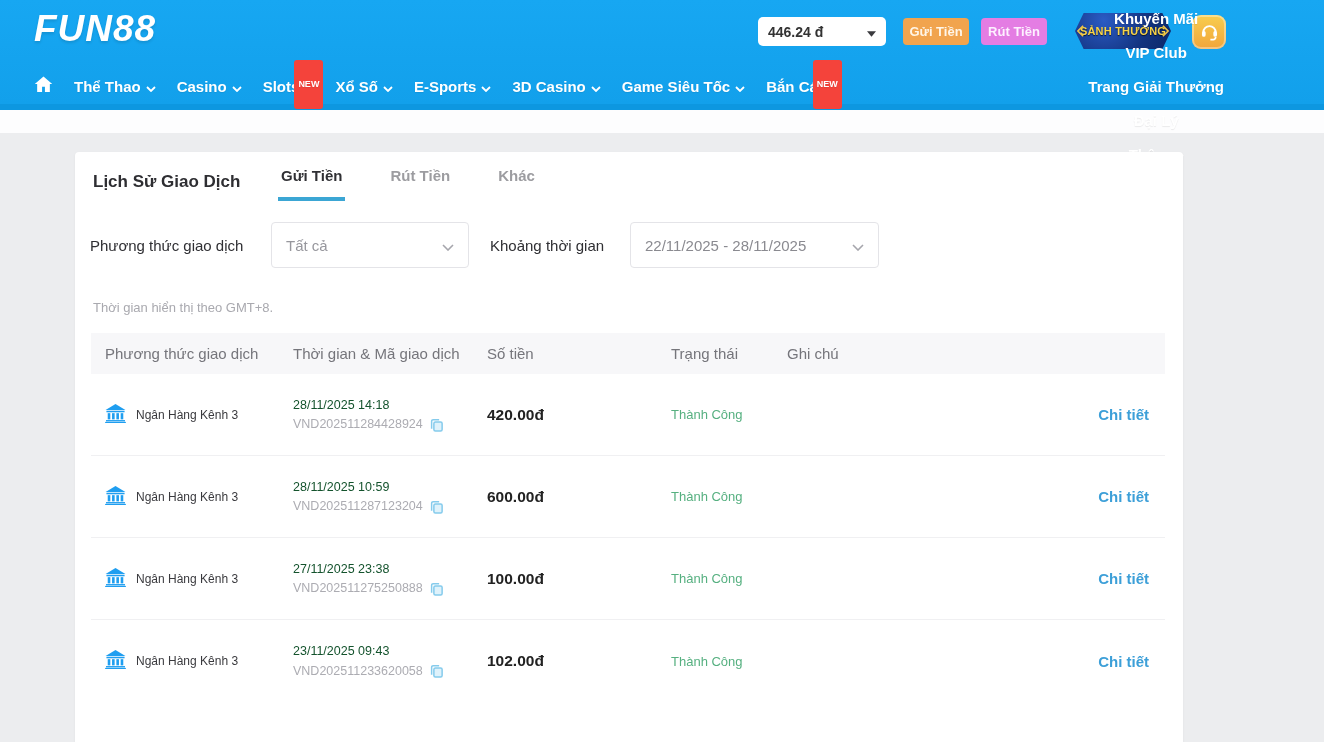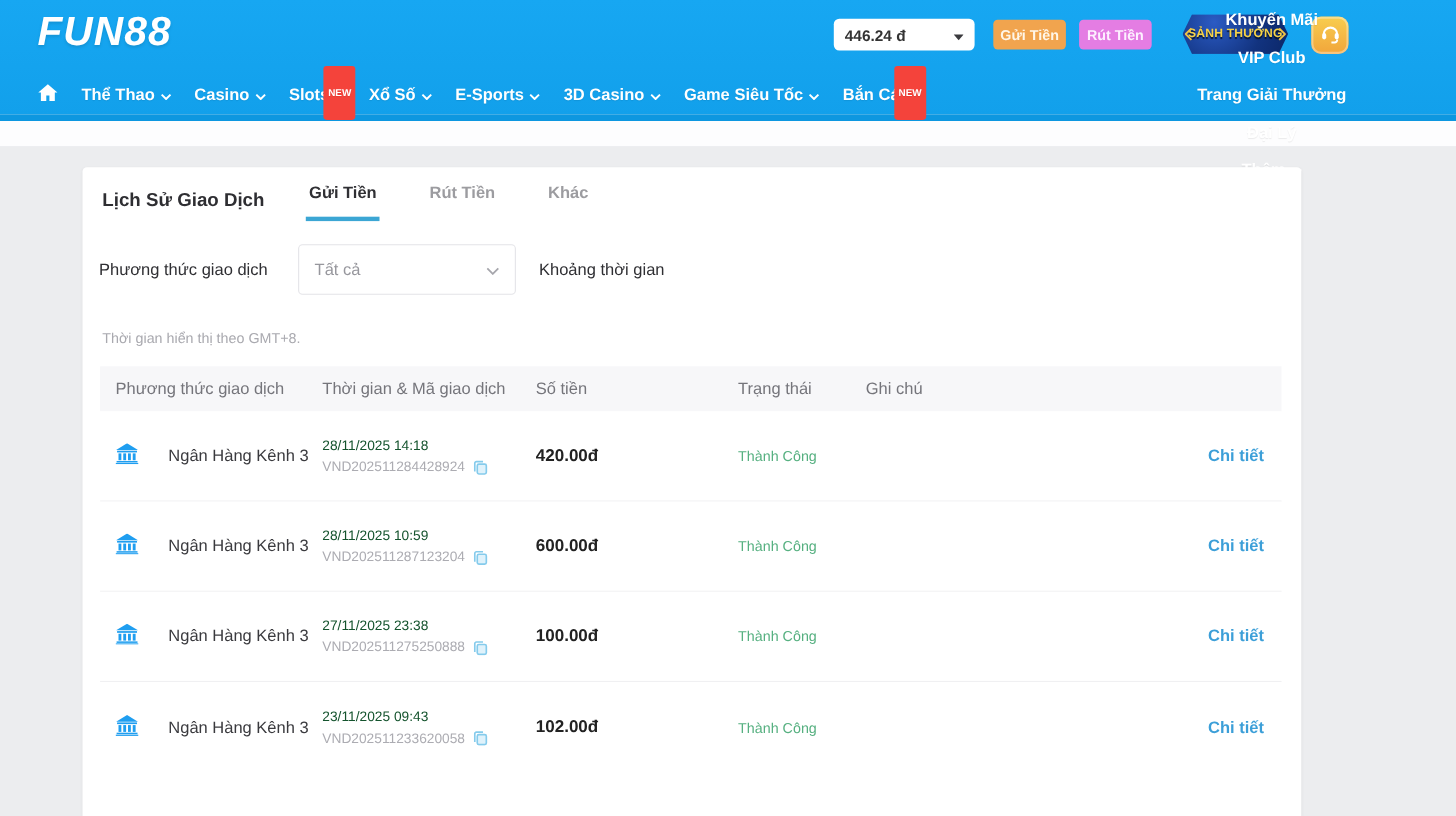--- a/index.html
+++ b/index.html
@@ -70,21 +70,21 @@
   .sel-range { left:555px; width:249px; color:#8A8A90; }
 
   .tz-note { position:absolute; left:18px; top:148px; font-size:13px; color:#A9A9AF; }
 
   .table { position:absolute; left:16px; top:181px; width:1074px; }
   .thead, .trow { display:grid; grid-template-columns:188px 194px 184px 116px 1fr 74px;
     align-items:center; padding-left:14px; padding-right:16px; }
   .thead { height:41px; background:#F7F7F9; font-size:15px; color:#75757B; }
   .trow { height:82px; border-bottom:1px solid #F0F0F2; background:#fff; }
   .trow:last-child { border-bottom:none; }
-  .cell-method { display:flex; align-items:center; gap:27px; font-size:15px; color:#3A3A3E; }
+  .cell-method { display:flex; align-items:center; gap:10px; font-size:12px; color:#3A3A3E; }
   .cell-time .dt { font-size:12.5px; color:#14532d; margin-bottom:5px; }
   .cell-time .idline { display:flex; align-items:center; gap:6px; }
   .cell-time .txid { font-size:12.5px; color:#ACACB2; }
   .copy-ic { cursor:pointer; display:flex; }
   .cell-amount { font-size:15.5px; font-weight:700; color:#222; }
   .cell-status { font-size:13px; color:#56B080; }
   .cell-action { text-align:right; font-size:15px; color:#3C9FD8; cursor:pointer;font-weight:bold; }
 </style>
 </head>
 <body>
@@ -218,20 +218,26 @@
 
     <div class="filter-label lab-method">Phương thức giao dịch</div>
     <div class="select sel-method">
       <span>Tất cả</span>
       <span><svg viewBox="0 0 12 7" width="12" height="7">
             <path d="M1 1l5 5 5-5" fill="none" stroke="#A6A6AC" stroke-width="1.6"></path>
           </svg></span>
     </div>
 
     <div class="filter-label lab-range">Khoảng thời gian</div>
+    <div class="select sel-range">
+      <span>22/11/2025 - 28/11/2025</span>
+      <span><svg viewBox="0 0 12 7" width="12" height="7">
+            <path d="M1 1l5 5 5-5" fill="none" stroke="#A6A6AC" stroke-width="1.6"></path>
+          </svg></span>
+    </div>
 
     <div class="tz-note">Thời gian hiển thị theo GMT+8.</div>
 
     <div class="table">
       <div class="thead">
         <span>Phương thức giao dịch</span>
         <span>Thời gian &amp; Mã giao dịch</span>
         <span>Số tiền</span>
         <span>Trạng thái</span>
         <span>Ghi chú</span>

